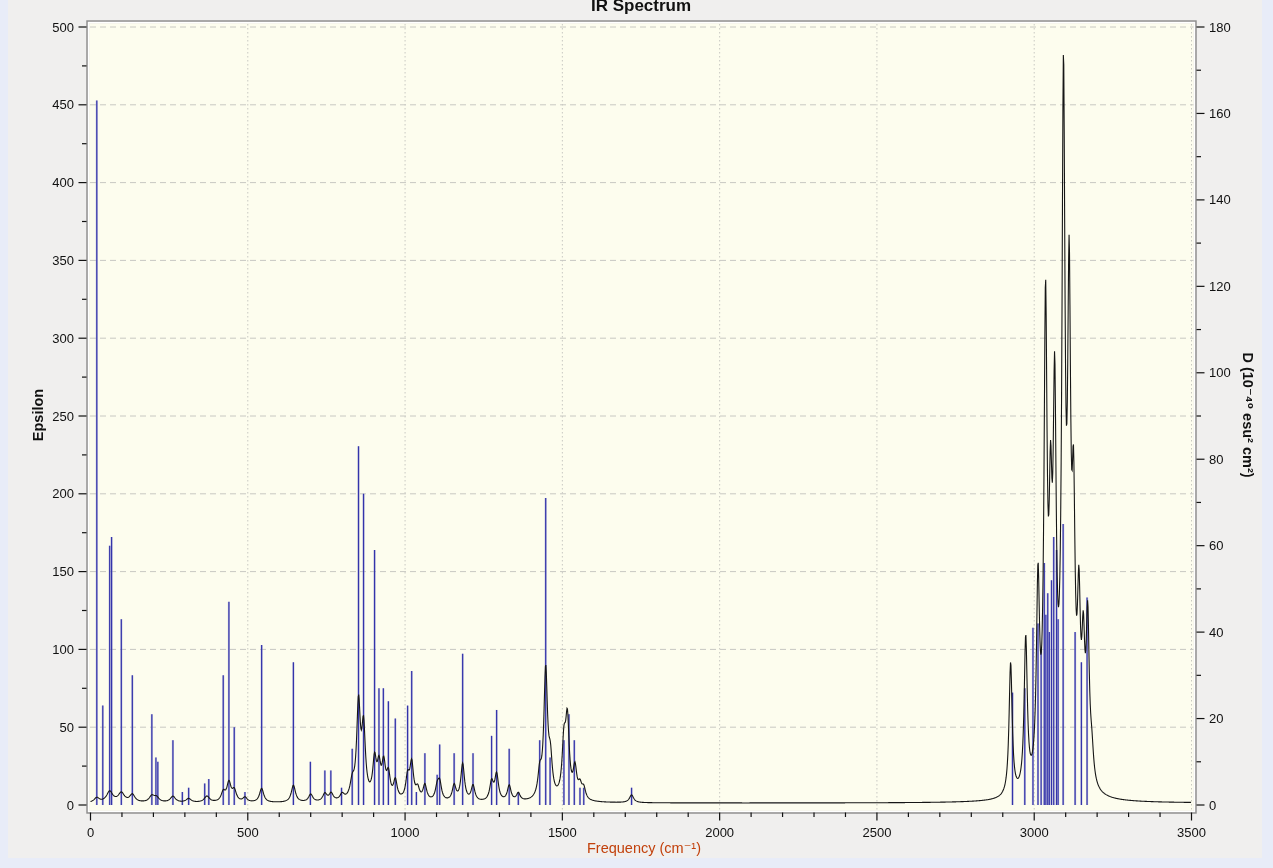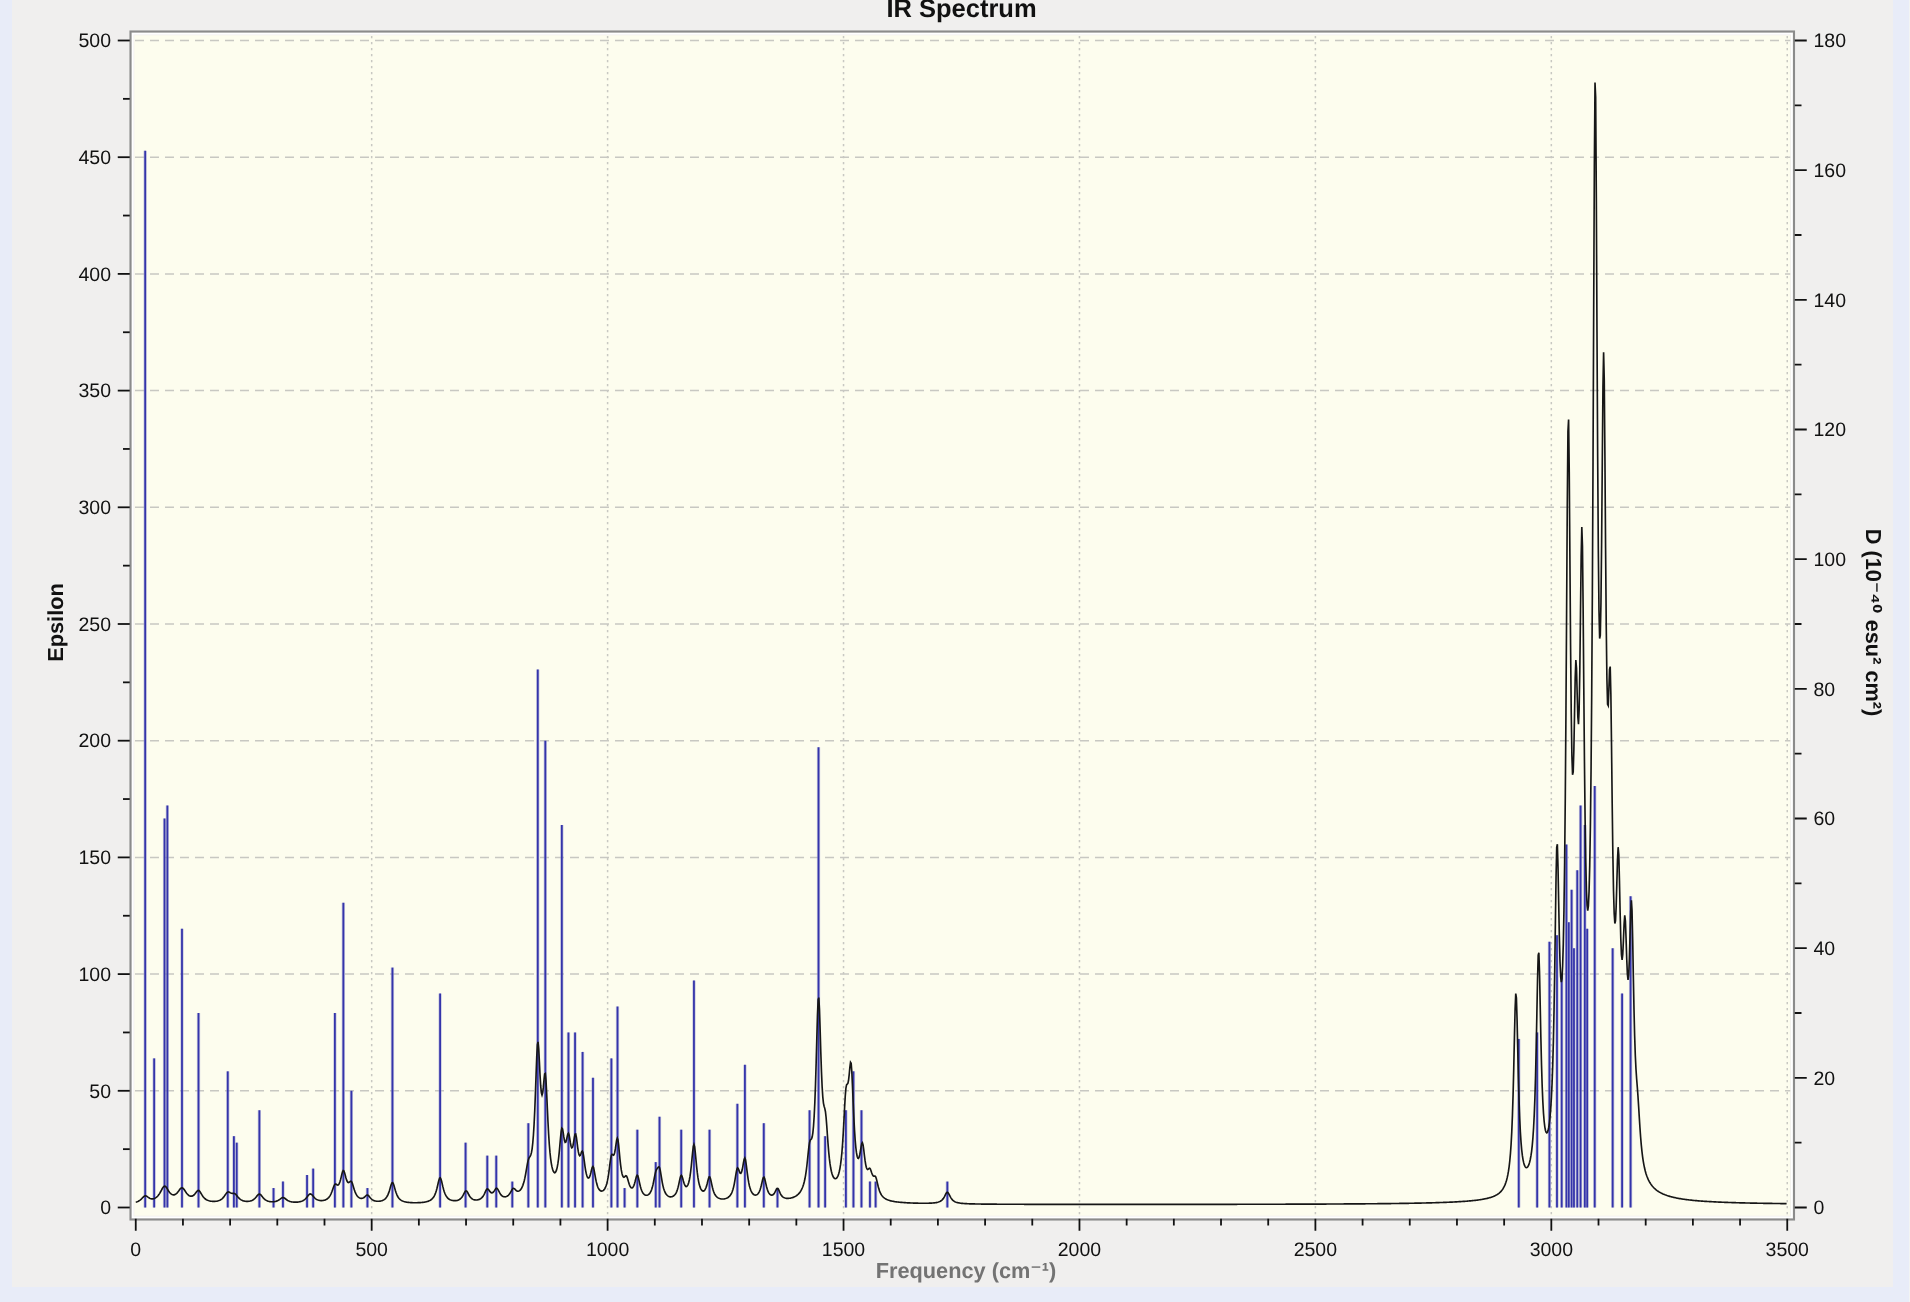--- a/index.html
+++ b/index.html
@@ -13,21 +13,21 @@
     position:absolute;left:8px;top:0;width:1254px;height:858px;
     background:#f0efee;
   }
   #chart-svg{position:absolute;left:0;top:0;}
   .chart-title{
     position:absolute;left:633px;top:-4px;transform:translateX(-50%);
     font-size:17px;font-weight:bold;color:#111;white-space:nowrap;
   }
   .x-axis-title{
     position:absolute;left:636px;top:840px;transform:translateX(-50%);
-    font-size:14.5px;font-weight:bold;color:#737373;white-space:nowrap;text-align:center;
+    font-size:14.5px;font-weight:normal;color:#c2410c;white-space:nowrap;text-align:center;
   }
   .y-left-title{
     position:absolute;left:30px;top:415px;transform:translate(-50%,-50%) rotate(-90deg);
     font-size:14.5px;font-weight:bold;color:#111;white-space:nowrap;
   }
   .y-right-title{
     position:absolute;left:1240px;top:415px;transform:translate(-50%,-50%) rotate(90deg);
     font-size:14.5px;font-weight:bold;color:#111;white-space:nowrap;
   }
   .tick-label{font-size:13px;fill:#111;}

